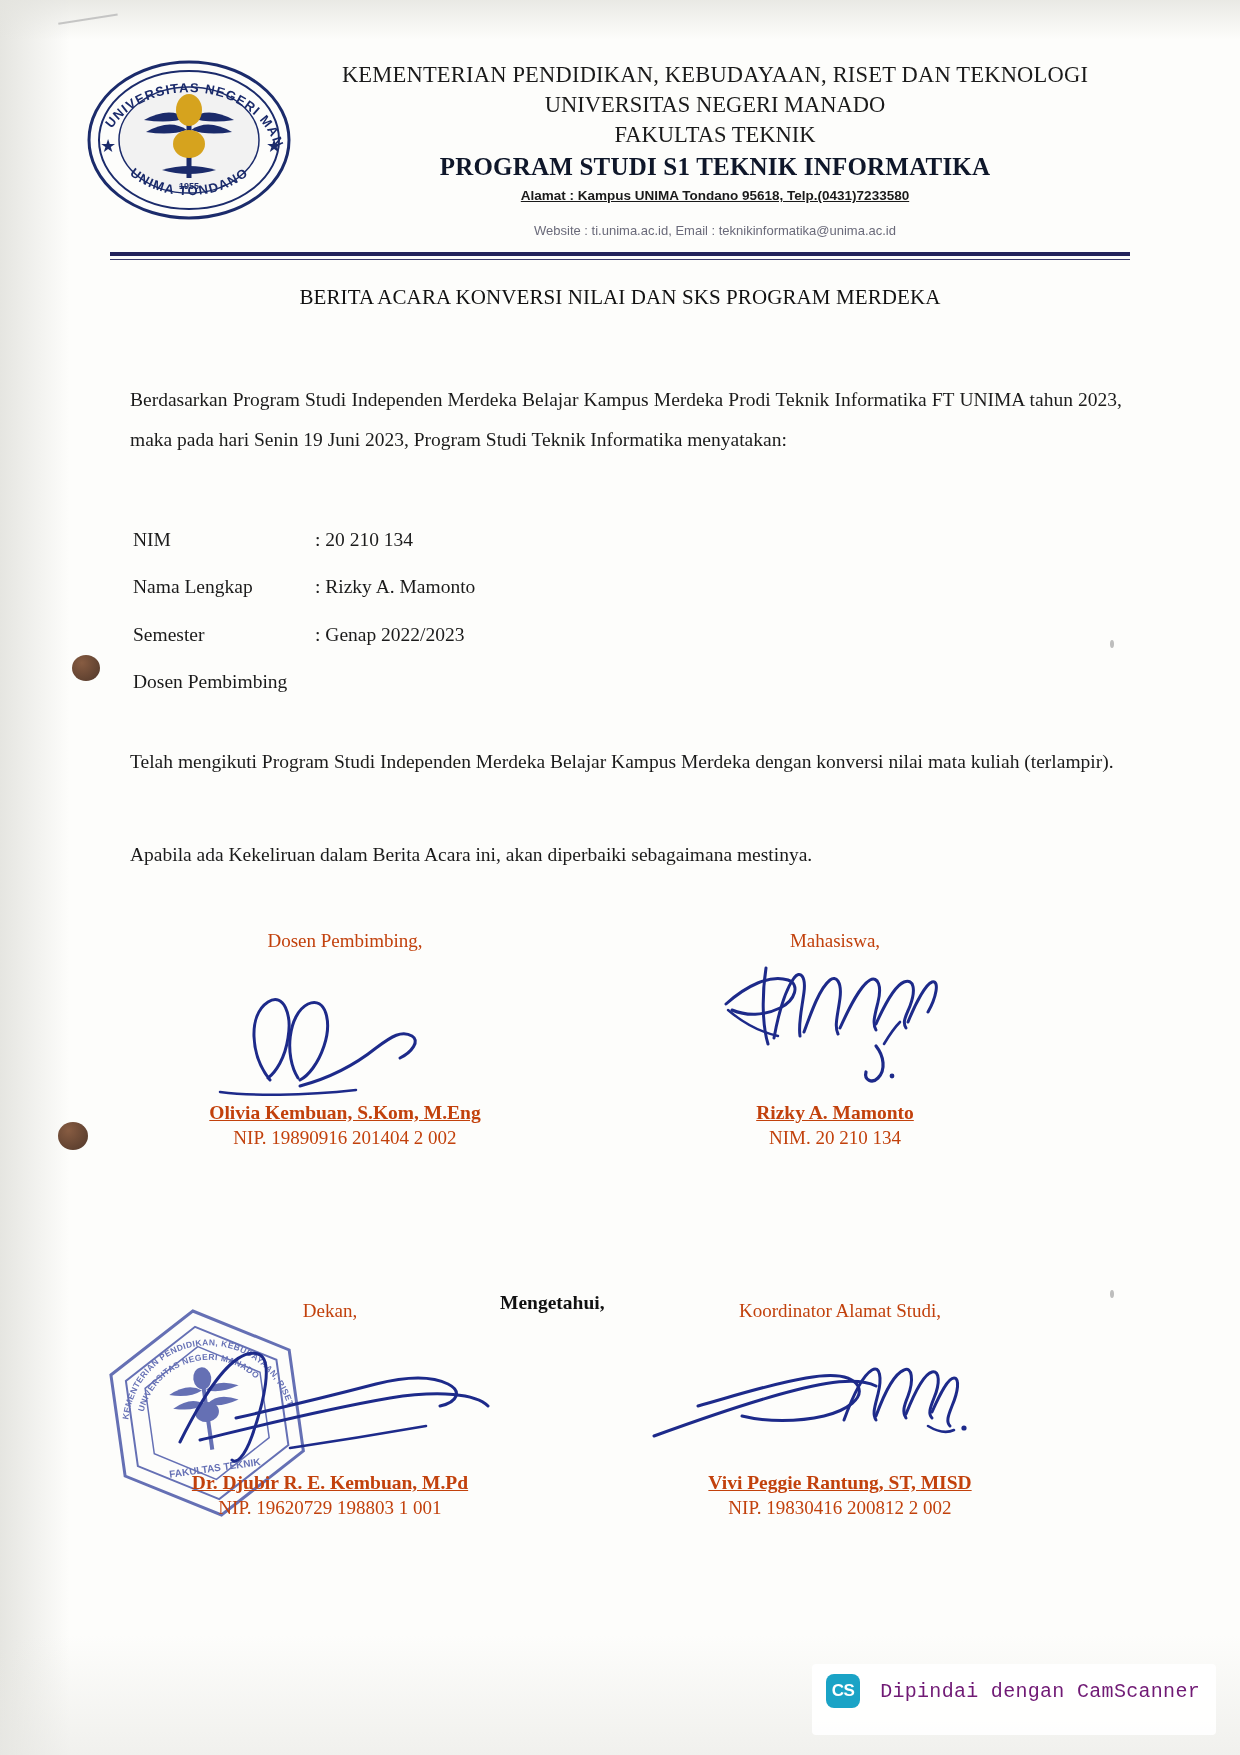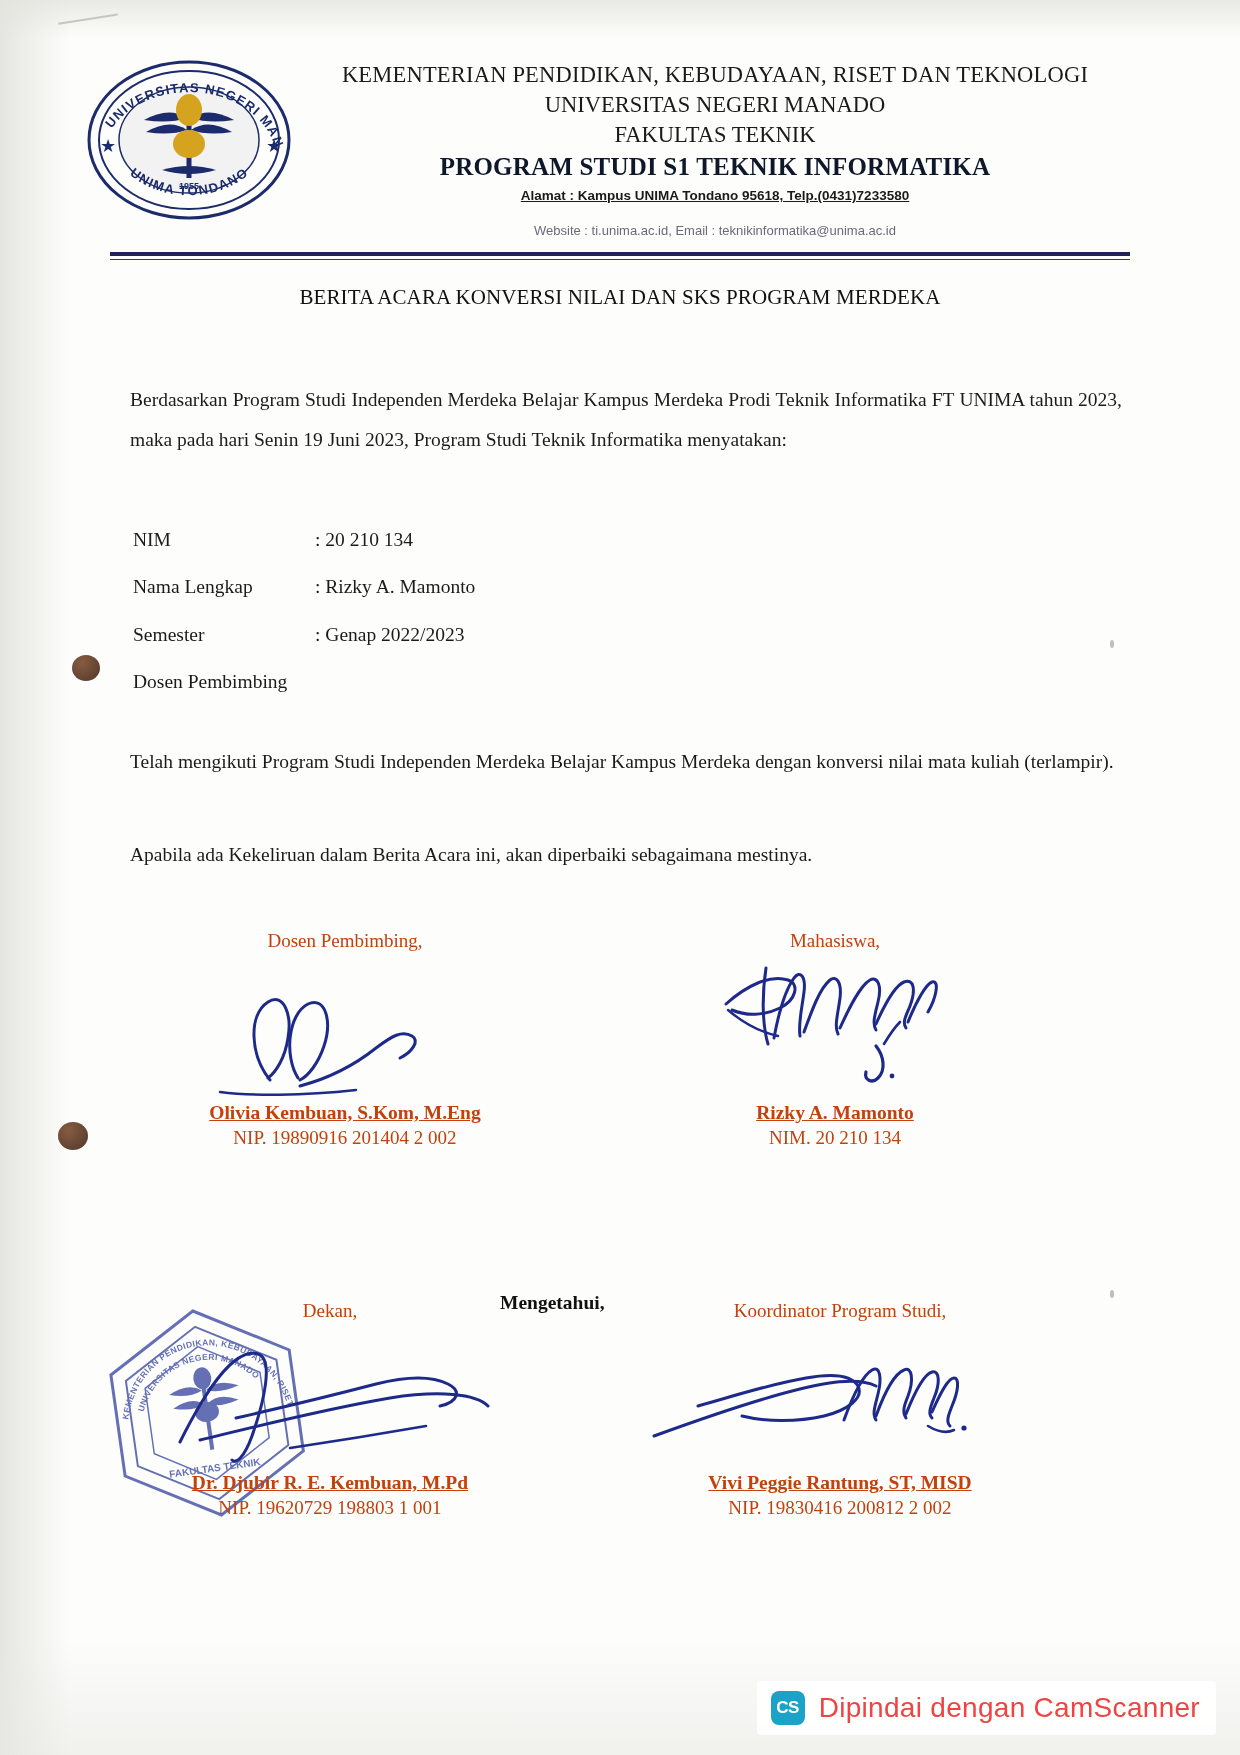--- a/index.html
+++ b/index.html
@@ -268,43 +268,43 @@
     border-radius: 50%;
   }
 
   
   .camscanner {
     position: absolute;
     right: 24px;
     bottom: 20px;
     display: flex;
     align-items: center;
-    gap: 14px;
+    gap: 20px;
     background: rgba(255,255,255,0.92);
-    padding: 10px 16px 10px 14px;
+    padding: 10px 16px 27px 14px;
     border-radius: 4px;
   }
   .cs-badge {
     width: 34px;
     height: 34px;
     border-radius: 8px;
     background: #1aa3c6;
     color: #ffffff;
     font-family: "Liberation Sans", sans-serif;
     font-weight: bold;
     font-size: 17px;
     display: flex;
     align-items: center;
     justify-content: center;
     letter-spacing: -0.5px;
   }
   .cs-text {
-    font-family: Liberation Sans, sans-serif;
-    font-size: 28px;
-    color: #ef4444;
+    font-family: Liberation Mono, monospace;
+    font-size: 20px;
+    color: #701a75;
     letter-spacing: 0.3px;
   }
 </style>
 </head>
 <body>
 
 <div class="page">
 
   <div class="scan-shade-left"></div>
   <div class="scan-shade-top"></div>
@@ -454,21 +454,21 @@
         <path class="ink" stroke-width="3" d="M96 96 C140 86 190 74 236 62 C268 54 292 54 308 62 C322 69 318 80 300 84"></path>
         <path class="ink" stroke-width="3" d="M60 118 C110 106 180 88 250 76 C300 68 336 72 348 84"></path>
         <path class="ink" stroke-width="2.6" d="M150 126 C190 120 240 112 286 104"></path>
       </svg>
     </div>
     <div class="sig-name">Dr. Djubir R. E. Kembuan, M.Pd</div>
     <div class="sig-nip">NIP. 19620729 198803 1 001</div>
   </div>
 
   <div class="sig-block" id="sig-koordinator">
-    <div class="sig-caption">Koordinator Program Studi,</div>
+    <div class="sig-caption">Koordinator Alamat Studi,</div>
     <div class="sig-space">
       <svg width="360" height="150" viewBox="0 0 360 150" style="position:absolute;left:18px;top:6px;">
         <path class="ink" stroke-width="3" d="M16 108 C60 92 110 74 158 62 C196 52 222 50 238 58"></path>
         <path class="ink" stroke-width="3" d="M60 78 C96 68 132 56 168 50 C196 45 214 48 220 58 C226 70 210 82 186 88 C160 94 128 94 104 88"></path>
         <path class="ink" stroke-width="3" d="M206 92 C214 70 224 48 234 42 C242 37 244 50 240 66 C237 78 234 86 238 92"></path>
         <path class="ink" stroke-width="3" d="M238 88 C246 66 256 46 266 42 C274 38 276 52 270 68 C266 78 264 84 268 90"></path>
         <path class="ink" stroke-width="3" d="M268 86 C276 66 286 46 294 44 C302 42 302 56 296 70 C292 80 290 86 294 90"></path>
         <path class="ink" stroke-width="3" d="M294 84 C302 66 310 50 316 50 C322 50 320 64 314 78 C310 88 308 94 312 98"></path>
         <path class="ink" stroke-width="2.6" d="M290 98 C300 104 308 106 316 102"></path>
         <circle cx="326" cy="100" r="2.6" fill="#1d2a8a"></circle>

